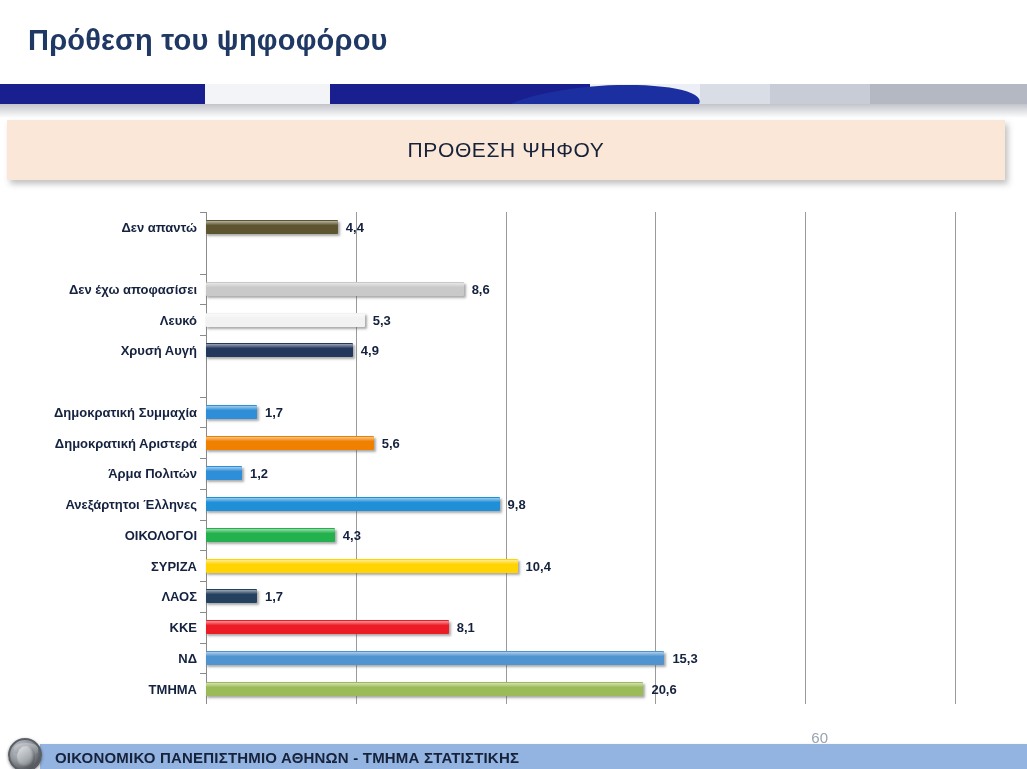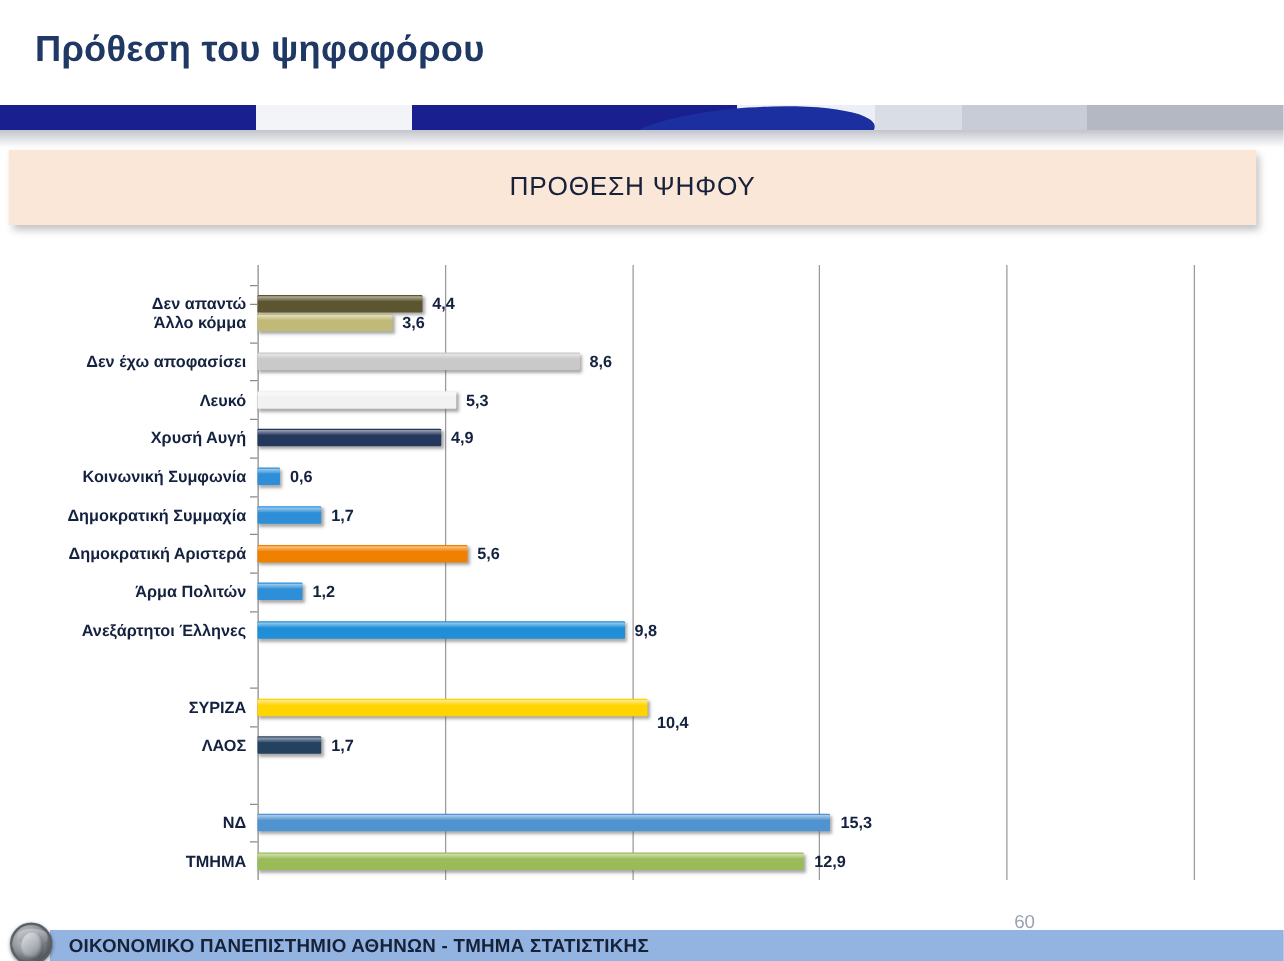--- a/index.html
+++ b/index.html
@@ -217,56 +217,44 @@
   </div>
 
   <div class="chart">
     <div class="plot" id="plot">
         <div class="gridline axis" style="left: 0px;"></div>
         <div class="gridline" style="left: 149.8px;"></div>
         <div class="gridline" style="left: 299.6px;"></div>
         <div class="gridline" style="left: 449.4px;"></div>
         <div class="gridline" style="left: 599.2px;"></div>
         <div class="gridline" style="left: 749px;"></div>
-        <div class="row" style="top: 16px; height: 30.75px; padding-left: 12px;">
+        <div class="row" style="top: 0px; height: 30.75px; padding-left: 12px;">
           <div class="ytick" style="top: 0px;"></div>
           <div class="cat-label">Δεν απαντώ</div>
           <div class="bar" style="width: 131.824px; background: rgb(93, 85, 48);"></div>
           <div class="val" style="left: 139.824px;">4,4</div>
         </div>
-        <div class="row" style="top: 30.75px; height: 30.75px;">
-          <div class="ytick" style="top: 0px;"></div>
-          <div class="cat-label">Άλλο κόμμα</div>
-          <div class="bar" style="width: 107.856px; background: rgb(192, 185, 119);"></div>
-          <div class="val" style="left: 115.856px;">3,6</div>
-        </div>
         <div class="row" style="top: 61.5px; height: 30.75px;">
           <div class="ytick" style="top: 0px;"></div>
           <div class="cat-label">Δεν έχω αποφασίσει</div>
           <div class="bar" style="width: 257.656px; background: rgb(201, 201, 201);"></div>
           <div class="val" style="left: 265.656px;">8,6</div>
         </div>
         <div class="row" style="top: 92.25px; height: 30.75px;">
           <div class="ytick" style="top: 0px;"></div>
           <div class="cat-label">Λευκό</div>
           <div class="bar" style="width: 158.788px; background: rgb(242, 242, 242);"></div>
           <div class="val" style="left: 166.788px;">5,3</div>
         </div>
         <div class="row" style="top: 123px; height: 30.75px;">
           <div class="ytick" style="top: 0px;"></div>
           <div class="cat-label">Χρυσή Αυγή</div>
           <div class="bar" style="width: 146.804px; background: rgb(36, 55, 92);"></div>
           <div class="val" style="left: 154.804px;">4,9</div>
         </div>
-        <div class="row" style="top: 153.75px; height: 30.75px;">
-          <div class="ytick" style="top: 0px;"></div>
-          <div class="cat-label">Κοινωνική Συμφωνία</div>
-          <div class="bar" style="width: 17.976px; background: rgb(46, 143, 216);"></div>
-          <div class="val" style="left: 25.976px;">0,6</div>
-        </div>
         <div class="row" style="top: 184.5px; height: 30.75px; padding-left: 36px;">
           <div class="ytick" style="top: 0px;"></div>
           <div class="cat-label">Δημοκρατική Συμμαχία</div>
           <div class="bar" style="width: 50.932px; background: rgb(46, 143, 216);"></div>
           <div class="val" style="left: 58.932px;">1,7</div>
         </div>
         <div class="row" style="top: 215.25px; height: 30.75px;">
           <div class="ytick" style="top: 0px;"></div>
           <div class="cat-label">Δημοκρατική Αριστερά</div>
           <div class="bar" style="width: 167.776px; background: rgb(240, 128, 0);"></div>
@@ -277,43 +265,55 @@
           <div class="cat-label">Άρμα Πολιτών</div>
           <div class="bar" style="width: 35.952px; background: rgb(46, 143, 216);"></div>
           <div class="val" style="left: 43.952px;">1,2</div>
         </div>
         <div class="row" style="top: 276.75px; height: 30.75px;">
           <div class="ytick" style="top: 0px;"></div>
           <div class="cat-label">Ανεξάρτητοι Έλληνες</div>
           <div class="bar" style="width: 293.608px; background: rgb(31, 144, 216);"></div>
           <div class="val" style="left: 301.608px;">9,8</div>
         </div>
+        <div class="row" style="top: 307.5px; height: 30.75px;">
+          <div class="ytick" style="top: 0px;"></div>
+          <div class="cat-label">ΟΙΚΟΛΟΓΟΙ</div>
+          <div class="bar" style="width: 128.828px; background: rgb(34, 177, 76);"></div>
+          <div class="val" style="left: 136.828px;">4,3</div>
+        </div>
         <div class="row" style="top: 338.25px; height: 30.75px;">
           <div class="ytick" style="top: 0px;"></div>
           <div class="cat-label">ΣΥΡΙΖΑ</div>
           <div class="bar" style="width: 311.584px; background: rgb(255, 212, 0);"></div>
-          <div class="val" style="left: 319.584px; margin-top: 12px;">10,4</div>
+          <div class="val" style="left: 319.584px;">10,4</div>
         </div>
         <div class="row" style="top: 369px; height: 30.75px;">
           <div class="ytick" style="top: 0px;"></div>
           <div class="cat-label">ΛΑΟΣ</div>
           <div class="bar" style="width: 50.932px; background: rgb(36, 65, 95);"></div>
           <div class="val" style="left: 58.932px;">1,7</div>
         </div>
+        <div class="row" style="top: 399.75px; height: 30.75px;">
+          <div class="ytick" style="top: 0px;"></div>
+          <div class="cat-label">ΚΚΕ</div>
+          <div class="bar" style="width: 242.676px; background: rgb(237, 28, 36);"></div>
+          <div class="val" style="left: 250.676px;">8,1</div>
+        </div>
         <div class="row" style="top: 430.5px; height: 30.75px; padding-left: 16px;">
           <div class="ytick" style="top: 0px;"></div>
           <div class="cat-label">ΝΔ</div>
           <div class="bar" style="width: 458.388px; background: rgb(79, 148, 208);"></div>
           <div class="val" style="left: 466.388px;">15,3</div>
         </div>
         <div class="row" style="top: 461.25px; height: 30.75px;">
           <div class="ytick" style="top: 0px;"></div>
           <div class="cat-label">ΤΜΗΜΑ</div>
           <div class="bar" style="width: 437.416px; background: rgb(155, 187, 89);"></div>
-          <div class="val" style="left: 445.416px;">12,9</div>
+          <div class="val" style="left: 445.416px;">20,6</div>
         </div>
       </div>
 
     <div id="xticks-holder"></div>
   </div>
 
   <div class="page-num">60</div>
 
   <div class="footer-bar">
     <div class="footer-text">ΟΙΚΟΝΟΜΙΚΟ ΠΑΝΕΠΙΣΤΗΜΙΟ ΑΘΗΝΩΝ - ΤΜΗΜΑ ΣΤΑΤΙΣΤΙΚΗΣ</div>

